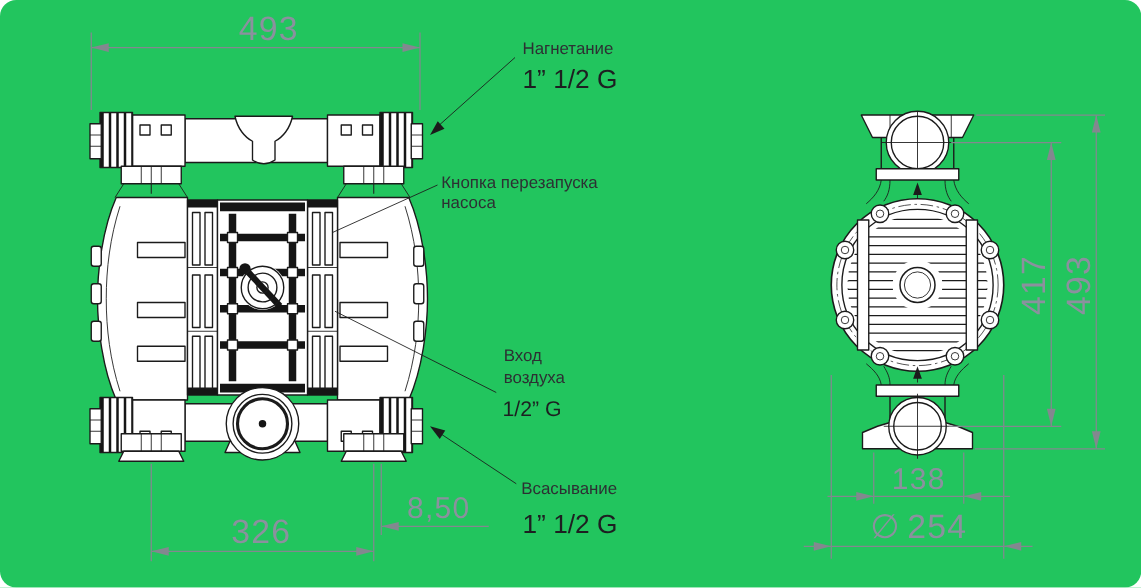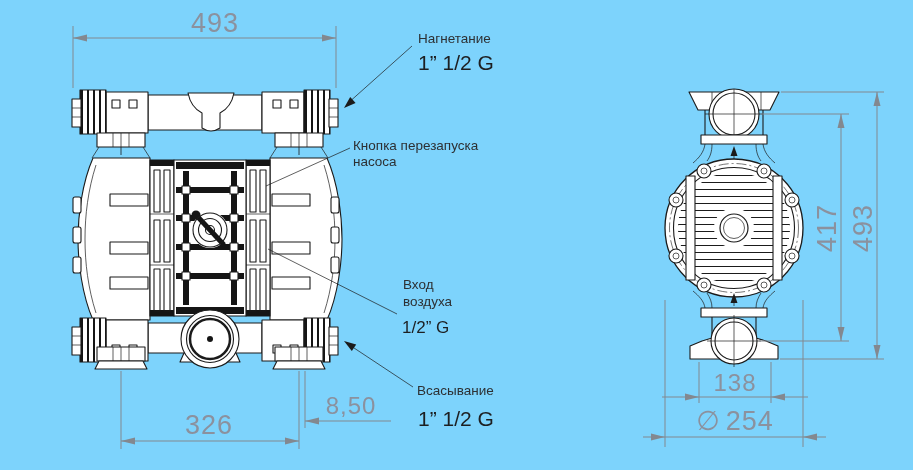--- a/index.html
+++ b/index.html
@@ -1,17 +1,17 @@
 <!DOCTYPE html>
 <html><head>
 <meta charset="utf-8">
 <style>
   html,body{margin:0;padding:0;background:#ffffff;}
-  #stage{position:relative;width:913px;height:470px;background:#7dd3fc;overflow:hidden;
-         font-family:"Liberation Sans","DejaVu Sans",sans-serif;}
+  #stage{position:relative;width:913px;height:470px;background:#22c55e;overflow:hidden;
+         font-family:"Liberation Sans","DejaVu Sans",sans-serif;border-radius:13px;}
   svg{position:absolute;left:0;top:0;}
   .ink{stroke:#1b1b1b;fill:none;stroke-width:1.1;stroke-linejoin:round;}
   .ink-th{stroke:#1b1b1b;fill:none;stroke-width:0.7;}
   .wf{fill:#ffffff;}
   .dk{fill:#151515;stroke:none;}
   .cl{stroke:#1b1b1b;stroke-width:0.8;fill:none;stroke-dasharray:8 4;}
   .dimline{stroke:#83888f;stroke-width:1;fill:none;}
   .dimarrow{fill:#83888f;stroke:none;}
   .blkarrow{fill:#1b1b1b;stroke:none;}
   .dimtext{fill:#8b919e;font-size:27px;letter-spacing:1px;}

